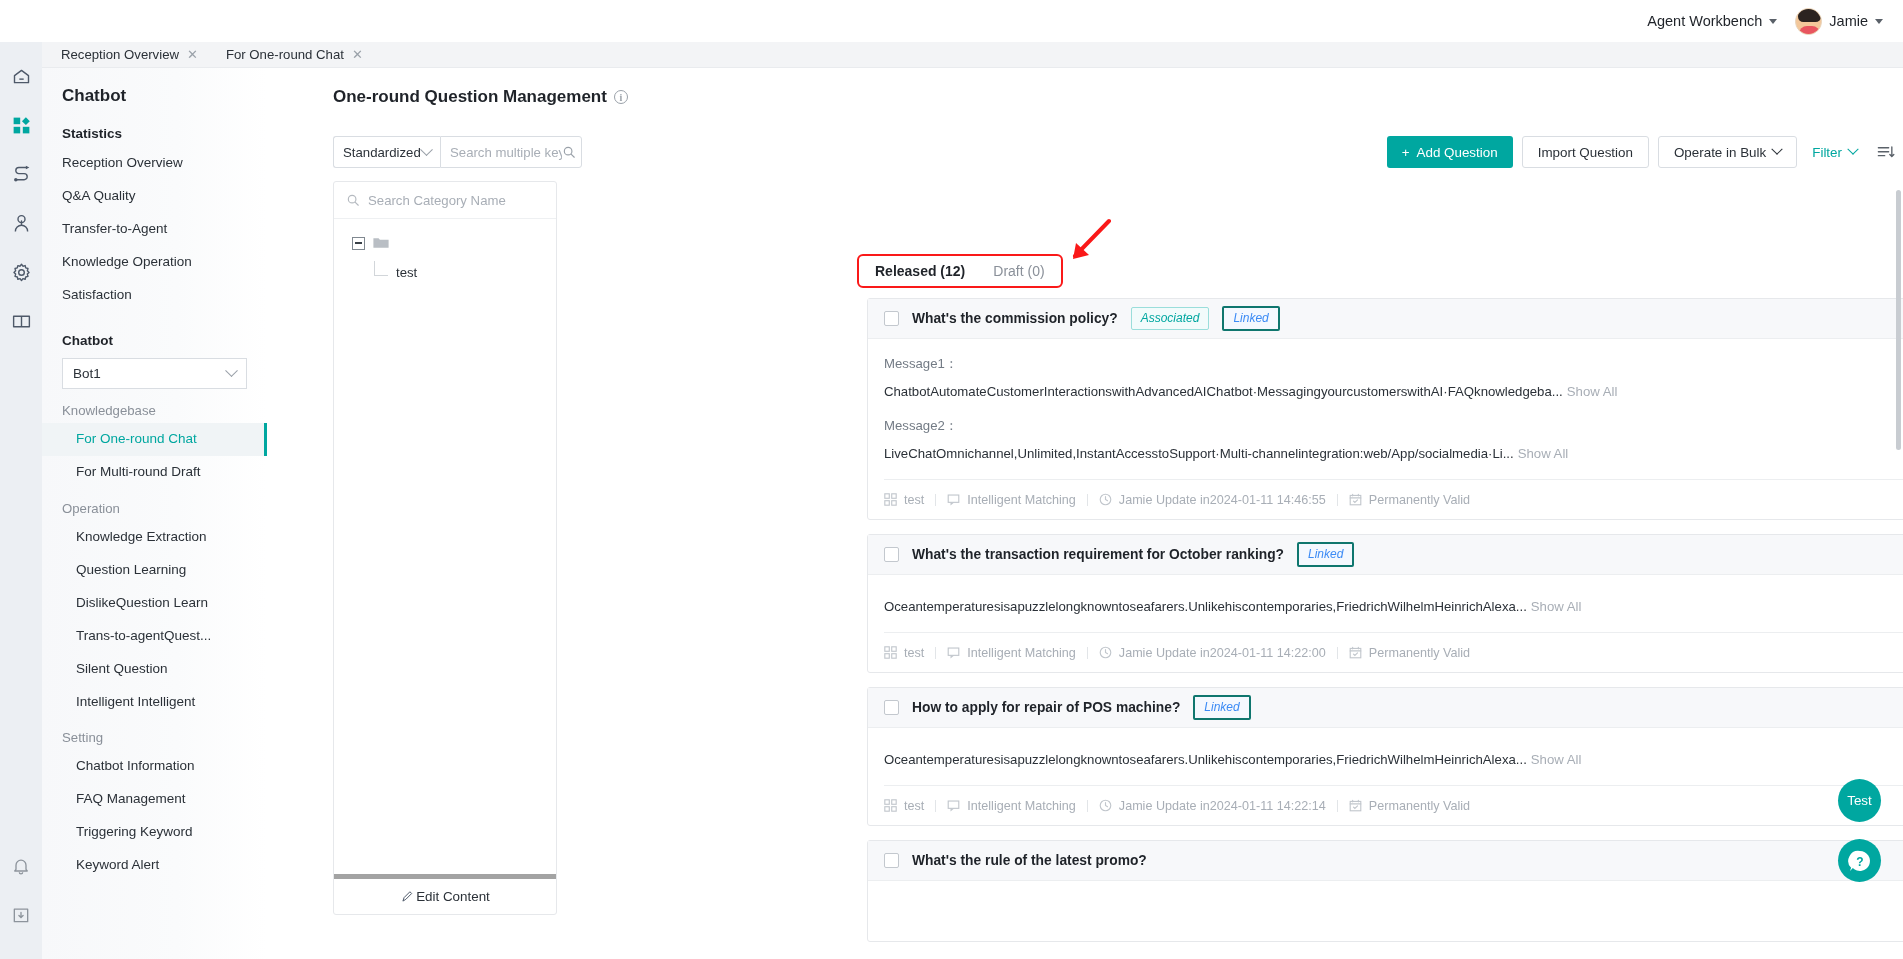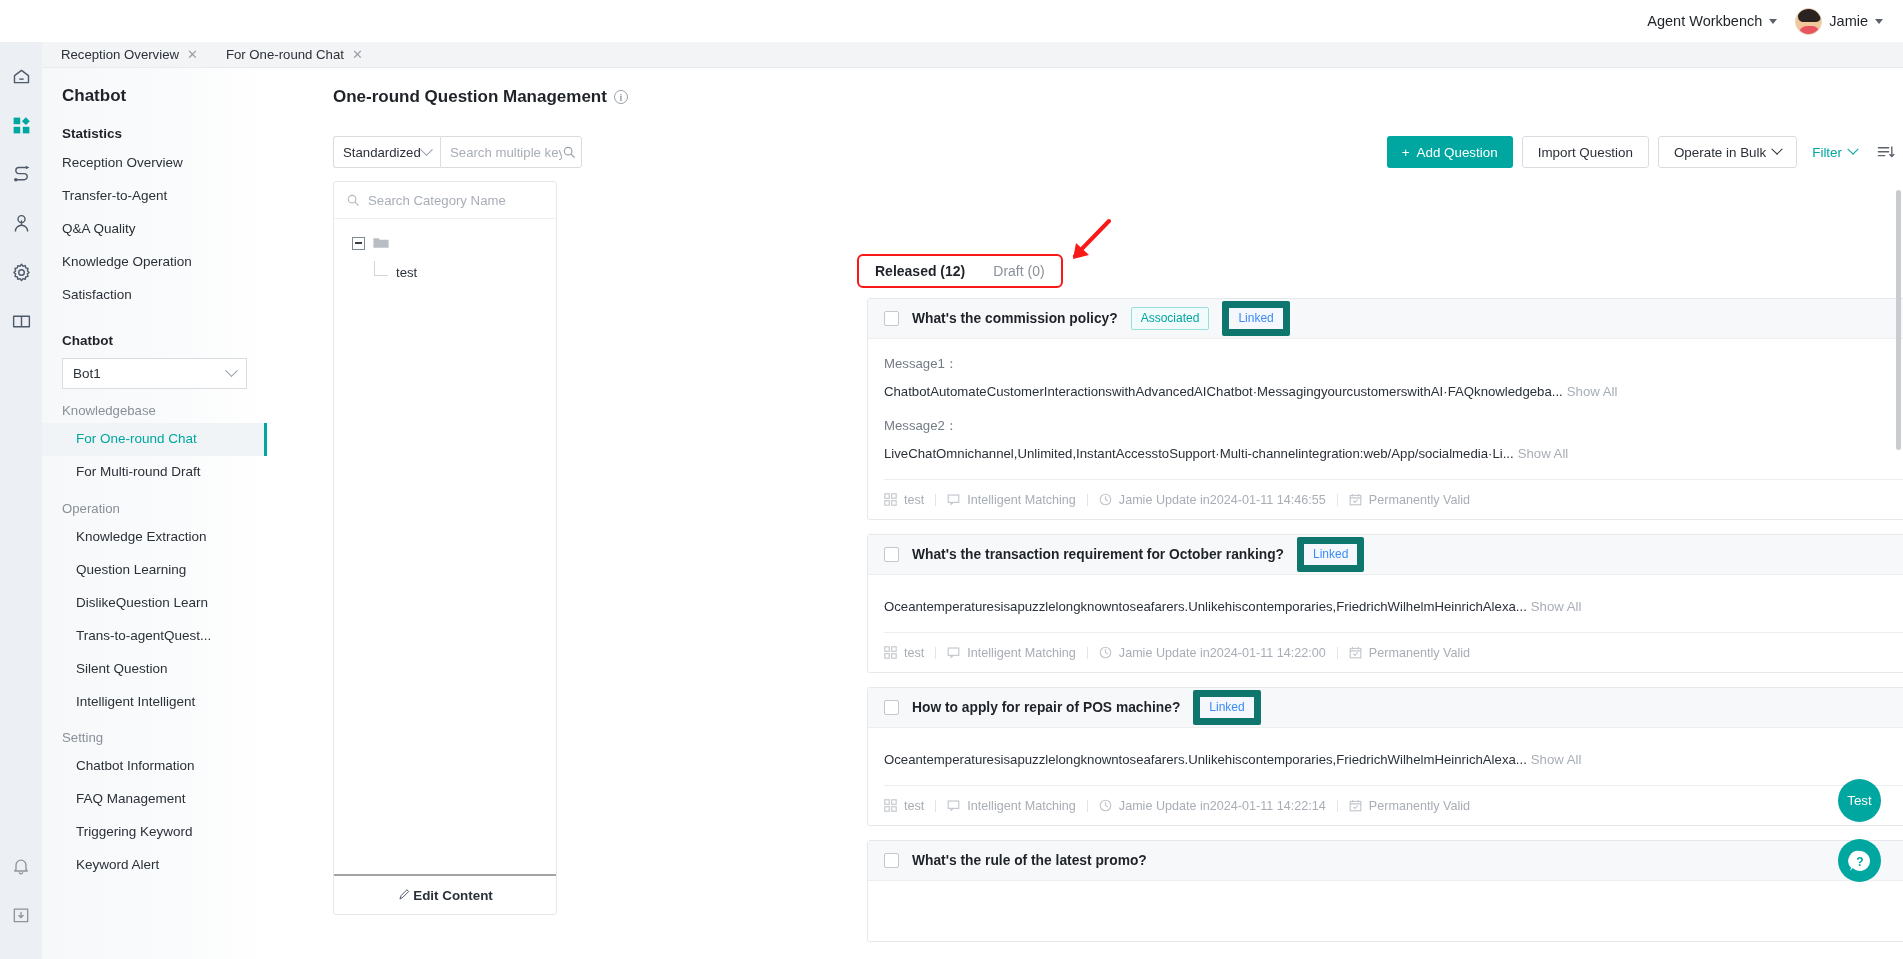--- a/index.html
+++ b/index.html
@@ -193,23 +193,23 @@
   .tree-toggle span { display: block; width: 7px; height: 1.4px; background: #3a4148; }
   .tree-child {
     display: flex; align-items: center; padding-left: 40px; margin-top: 8px;
     font-size: 13.2px; color: #2b3138;
   }
   .tree-elbow {
     width: 14px; height: 15px; border-left: 1px solid #d2d6da;
     border-bottom: 1px solid #d2d6da; margin-right: 8px; margin-bottom: 7px;
   }
   .cat-footer {
-    height: 40px; border-top: 2px solid #a3a3a3; display: flex;
+    height: 40px; border-top: 5px solid #a3a3a3; display: flex;
     align-items: center; justify-content: center; gap: 2px;
-    font-size: 13.4px; color: #2b3138; cursor: pointer; font-weight: bold;
+    font-size: 13.4px; color: #2b3138; cursor: pointer;
   }
 
   
   .qtabs {
     position: absolute; top: 186px; left: 573px; display: flex;
     align-items: center; gap: 28px; height: 34px;
     padding: 0 16px; border: 2.5px solid #fa1919; border-radius: 6px;
     background: #fff; z-index: 8;
   }
   .qtab { font-size: 14px; color: #8a9099; cursor: pointer; }
@@ -229,24 +229,24 @@
   .qcard-head {
     background: #f7f8fa; height: 40px; display: flex; align-items: center;
     padding: 0 16px; gap: 13px; border-bottom: 1px solid #eceef0;
   }
   .qcheck {
     width: 15px; height: 15px; border: 1px solid #c3c8ce; border-radius: 2px;
     background: #fff; cursor: pointer; flex: none;
   }
   .qtitle { font-size: 13.8px; color: #1f2329; font-weight: 600; }
   .qbadge {
-    font-size: 12px; padding: 2px 9px; border-radius: 2px; line-height: 1.4;
+    font-size: 12px; padding: 2px 9px; border-radius: 2px; line-height: 1.4; font-style: italic;
   }
   .badge-assoc { color: #00a7a0; border: 1px solid #9adedb; background: #f2fbfb; }
-  .badge-linked { color: #3c8bf5; border: 7px solid #0f766e; background: #f4f8fe; }
+  .badge-linked { color: #3c8bf5; border: 2px solid #0f766e; background: #f4f8fe; }
   .qcard-body { padding: 16px 16px 0 16px; }
   .msg-label { font-size: 13.2px; color: #737b85; margin-bottom: 11px; }
   .msg-text {
     font-size: 13.2px; color: #2b3138; margin-bottom: 18px;
     white-space: nowrap; overflow: hidden;
   }
   .showall { color: #a8aeb6; cursor: pointer; margin-left: 4px; }
   .qcard-foot {
     border-top: 1px solid #eceef0; margin: 0 16px; height: 40px;
     display: flex; align-items: center; gap: 11px;
@@ -387,22 +387,22 @@
       <span>For One-round Chat</span>
       <span class="x">✕</span>
     </div>
   </div>
 
   <div class="leftnav">
     <div class="nav-title">Chatbot</div>
 
     <div class="nav-group">Statistics</div>
     <div class="nav-item">Reception Overview</div>
+    <div class="nav-item">Q&amp;A Quality</div>
     <div class="nav-item">Transfer-to-Agent</div>
-    <div class="nav-item">Q&amp;A Quality</div>
     <div class="nav-item">Knowledge Operation</div>
     <div class="nav-item">Satisfaction</div>
 
     <div class="nav-group" style="padding-top:22px">Chatbot</div>
     <div class="select-box">
       <span>Bot1</span>
       <span class="chev"></span>
     </div>
 
     <div class="nav-sub">Knowledgebase</div>

